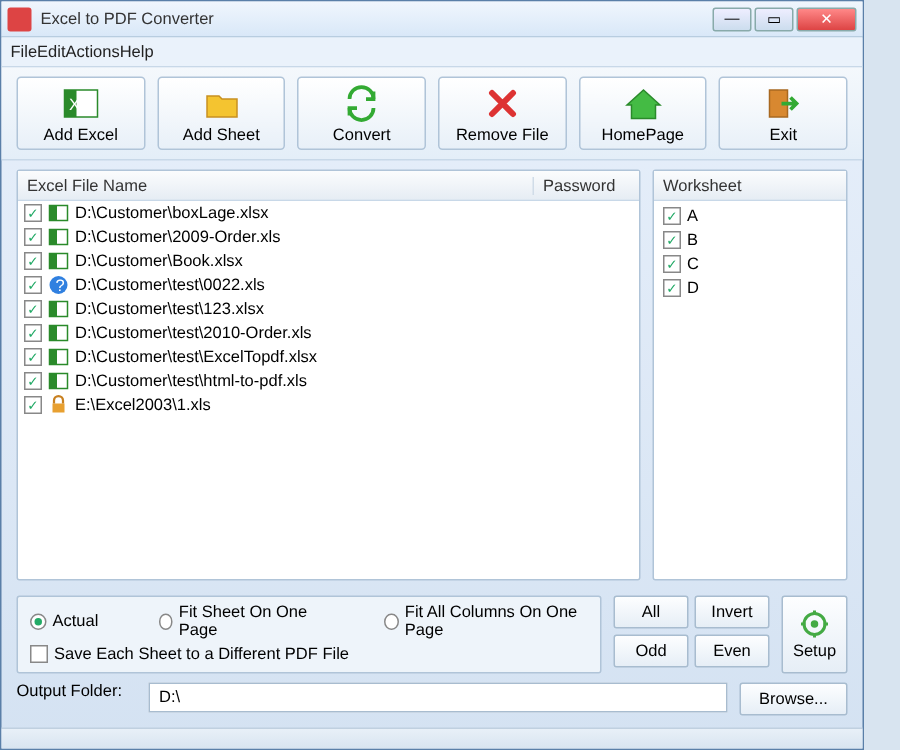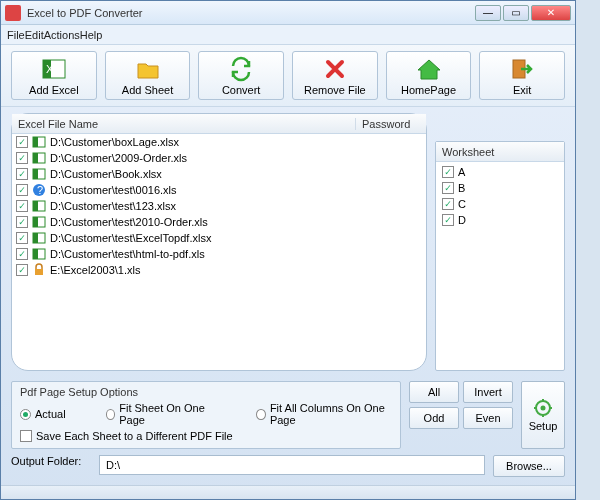--- a/index.html
+++ b/index.html
@@ -13,22 +13,22 @@
 .winbtn.min { background: linear-gradient(#eef,#cde); }
 .winbtn.max { background: linear-gradient(#eef,#cde); }
 .winbtn.close { background: linear-gradient(#f88,#d44); color: #fff; width: 40px; }
 .menubar { height: 20px; background: #eaf2fb; display: flex; align-items: center; padding: 0 6px; gap: 0; border-bottom: 1px solid #c8d8e8; }
 .menubar span { color: #222; cursor: pointer; }
 .toolbar { height: 62px; background: linear-gradient(#f4f8fc,#e4eef8); display: flex; gap: 8px; padding: 6px 10px; border-bottom: 1px solid #c8d8e8; }
 .tbtn { flex: 1; border: 1px solid #b0c4d8; border-radius: 3px; background: linear-gradient(#fff,#e8f0f8); display: flex; flex-direction: column; align-items: center; justify-content: center; cursor: pointer; gap: 2px; }
 .ticon { width: 26px; height: 26px; display: flex; align-items: center; justify-content: center; }
 .main { flex: 1; display: flex; gap: 8px; padding: 6px 10px; }
 .panel { border: 1px solid #b0c4d8; background: #fff; border-radius: 2px; display: flex; flex-direction: column; }
-.filelist { flex: 1; border-radius: 17px; }
-.worksheets { width: 130px; margin-top: 28px; }
+.filelist { flex: 1; }
+.worksheets { width: 130px; }
 .listhdr { height: 20px; background: linear-gradient(#fbfcfd,#e6edf4); border-bottom: 1px solid #c8d8e8; display: flex; align-items: center; }
 .listhdr .col { padding: 0 6px; color: #333; }
 .col-name { flex: 1; border-right: 1px solid #d0dce8; }
 .col-pass { width: 70px; }
 .rows { flex: 1; overflow: auto; }
 .row { height: 16px; display: flex; align-items: center; padding: 0 4px; gap: 4px; }
 .chk { width: 12px; height: 12px; border: 1px solid #888; background: #fff; display: flex; align-items: center; justify-content: center; font-size: 9px; color: #2a6; cursor: pointer; }
 .ficon { width: 14px; height: 14px; display: flex; align-items: center; justify-content: center; font-size: 11px; }
 .ws-rows { flex: 1; padding: 2px; }
 .ws-row { height: 16px; display: flex; align-items: center; gap: 4px; padding: 0 4px; }
@@ -165,21 +165,21 @@
             <span>D:\Customer\Book.xlsx</span>
           </div>
           <div class="row">
             <span class="chk">✓</span>
             <span class="ficon">
               <svg width="14" height="14">
                 <circle cx="7" cy="7" r="6" fill="#3080e0"></circle>
                 <text x="5" y="11" fill="#fff" font-size="10">?</text>
               </svg>
             </span>
-            <span>D:\Customer\test\0016.xls</span>
+            <span>D:\Customer\test\0022.xls</span>
           </div>
           <div class="row">
             <span class="chk">✓</span>
             <span class="ficon">
               <svg width="14" height="14">
                 <rect x="1" y="2" width="12" height="10" fill="#fff" stroke="#2a8a2a"></rect>
                 <rect x="1" y="2" width="5" height="10" fill="#2a8a2a"></rect>
               </svg>
             </span>
             <span>D:\Customer\test\123.xlsx</span>
@@ -247,21 +247,20 @@
             <span class="chk">✓</span>
             <span>D</span>
           </div>
         </div>
     </div>
   </div>
 
   <div class="bottom">
     <div class="setup-row">
       <div class="fieldset">
-        <span class="fieldset-label">Pdf Page Setup Options</span>
         <div class="radios">
           <label class="radio">
               <span class="rdot on"></span>
               <span>Actual</span>
             </label>
           <label class="radio">
               <span class="rdot"></span>
               <span>Fit Sheet On One Page</span>
             </label>
           <label class="radio">

